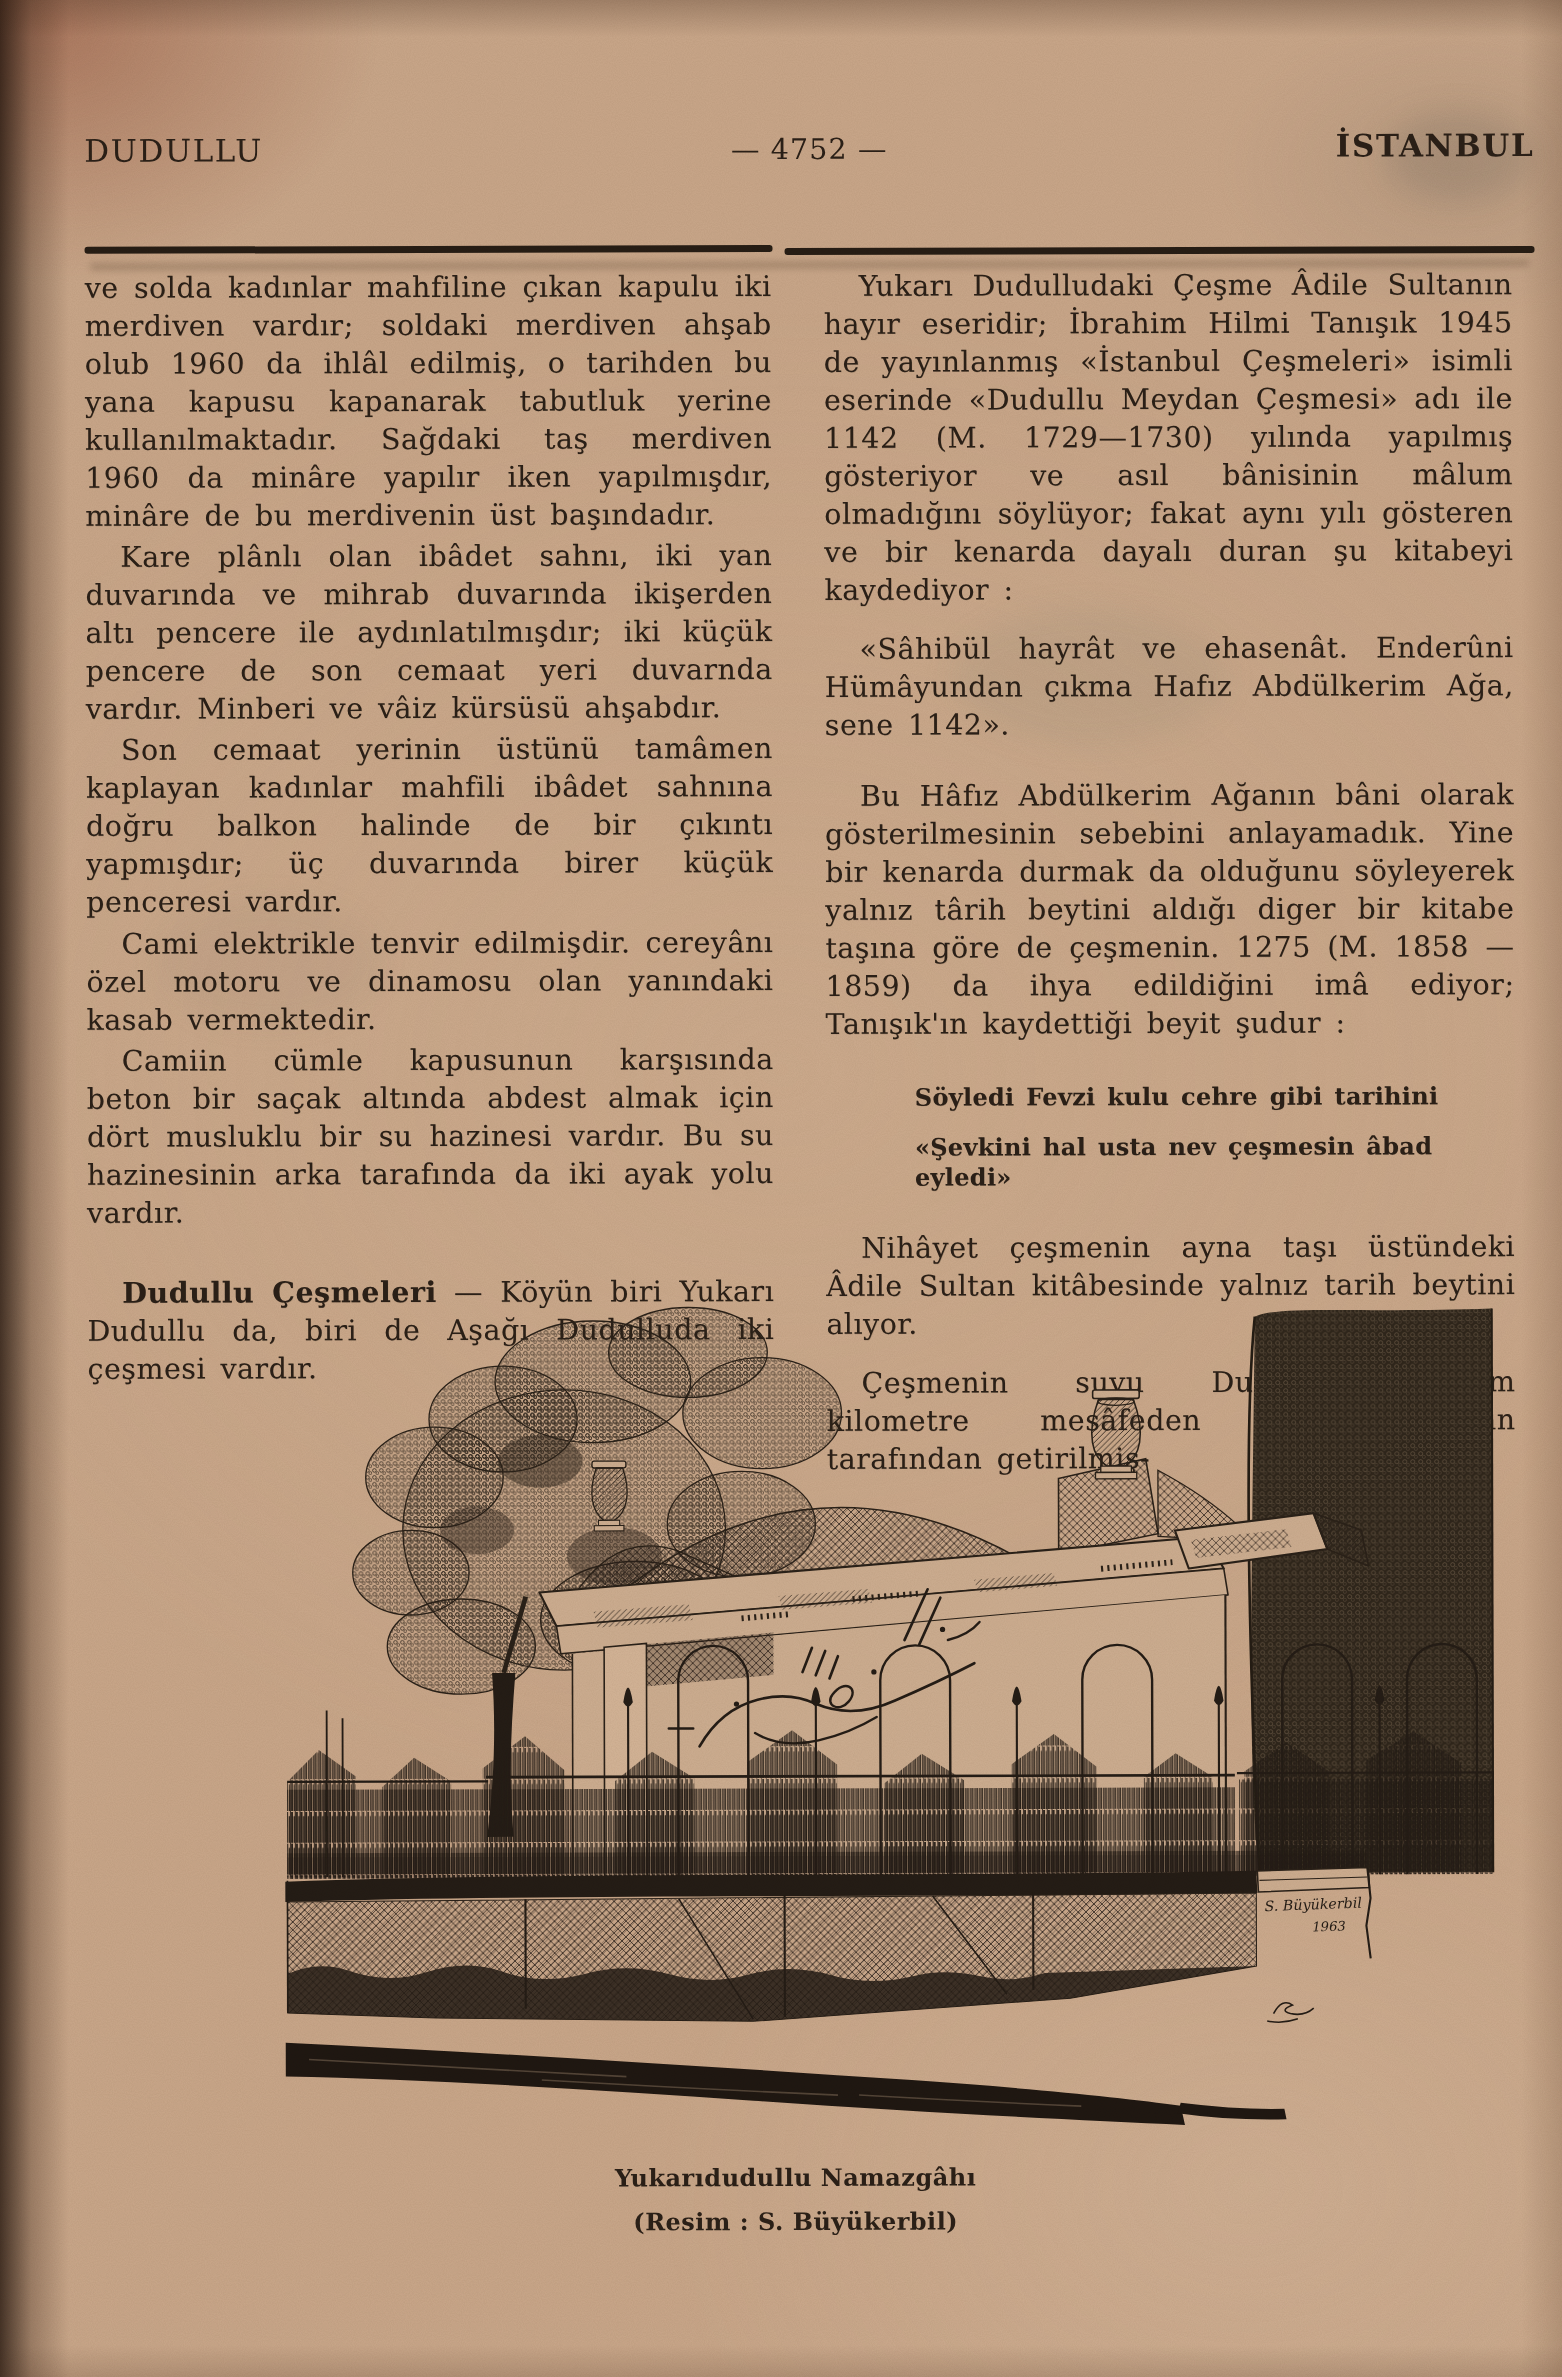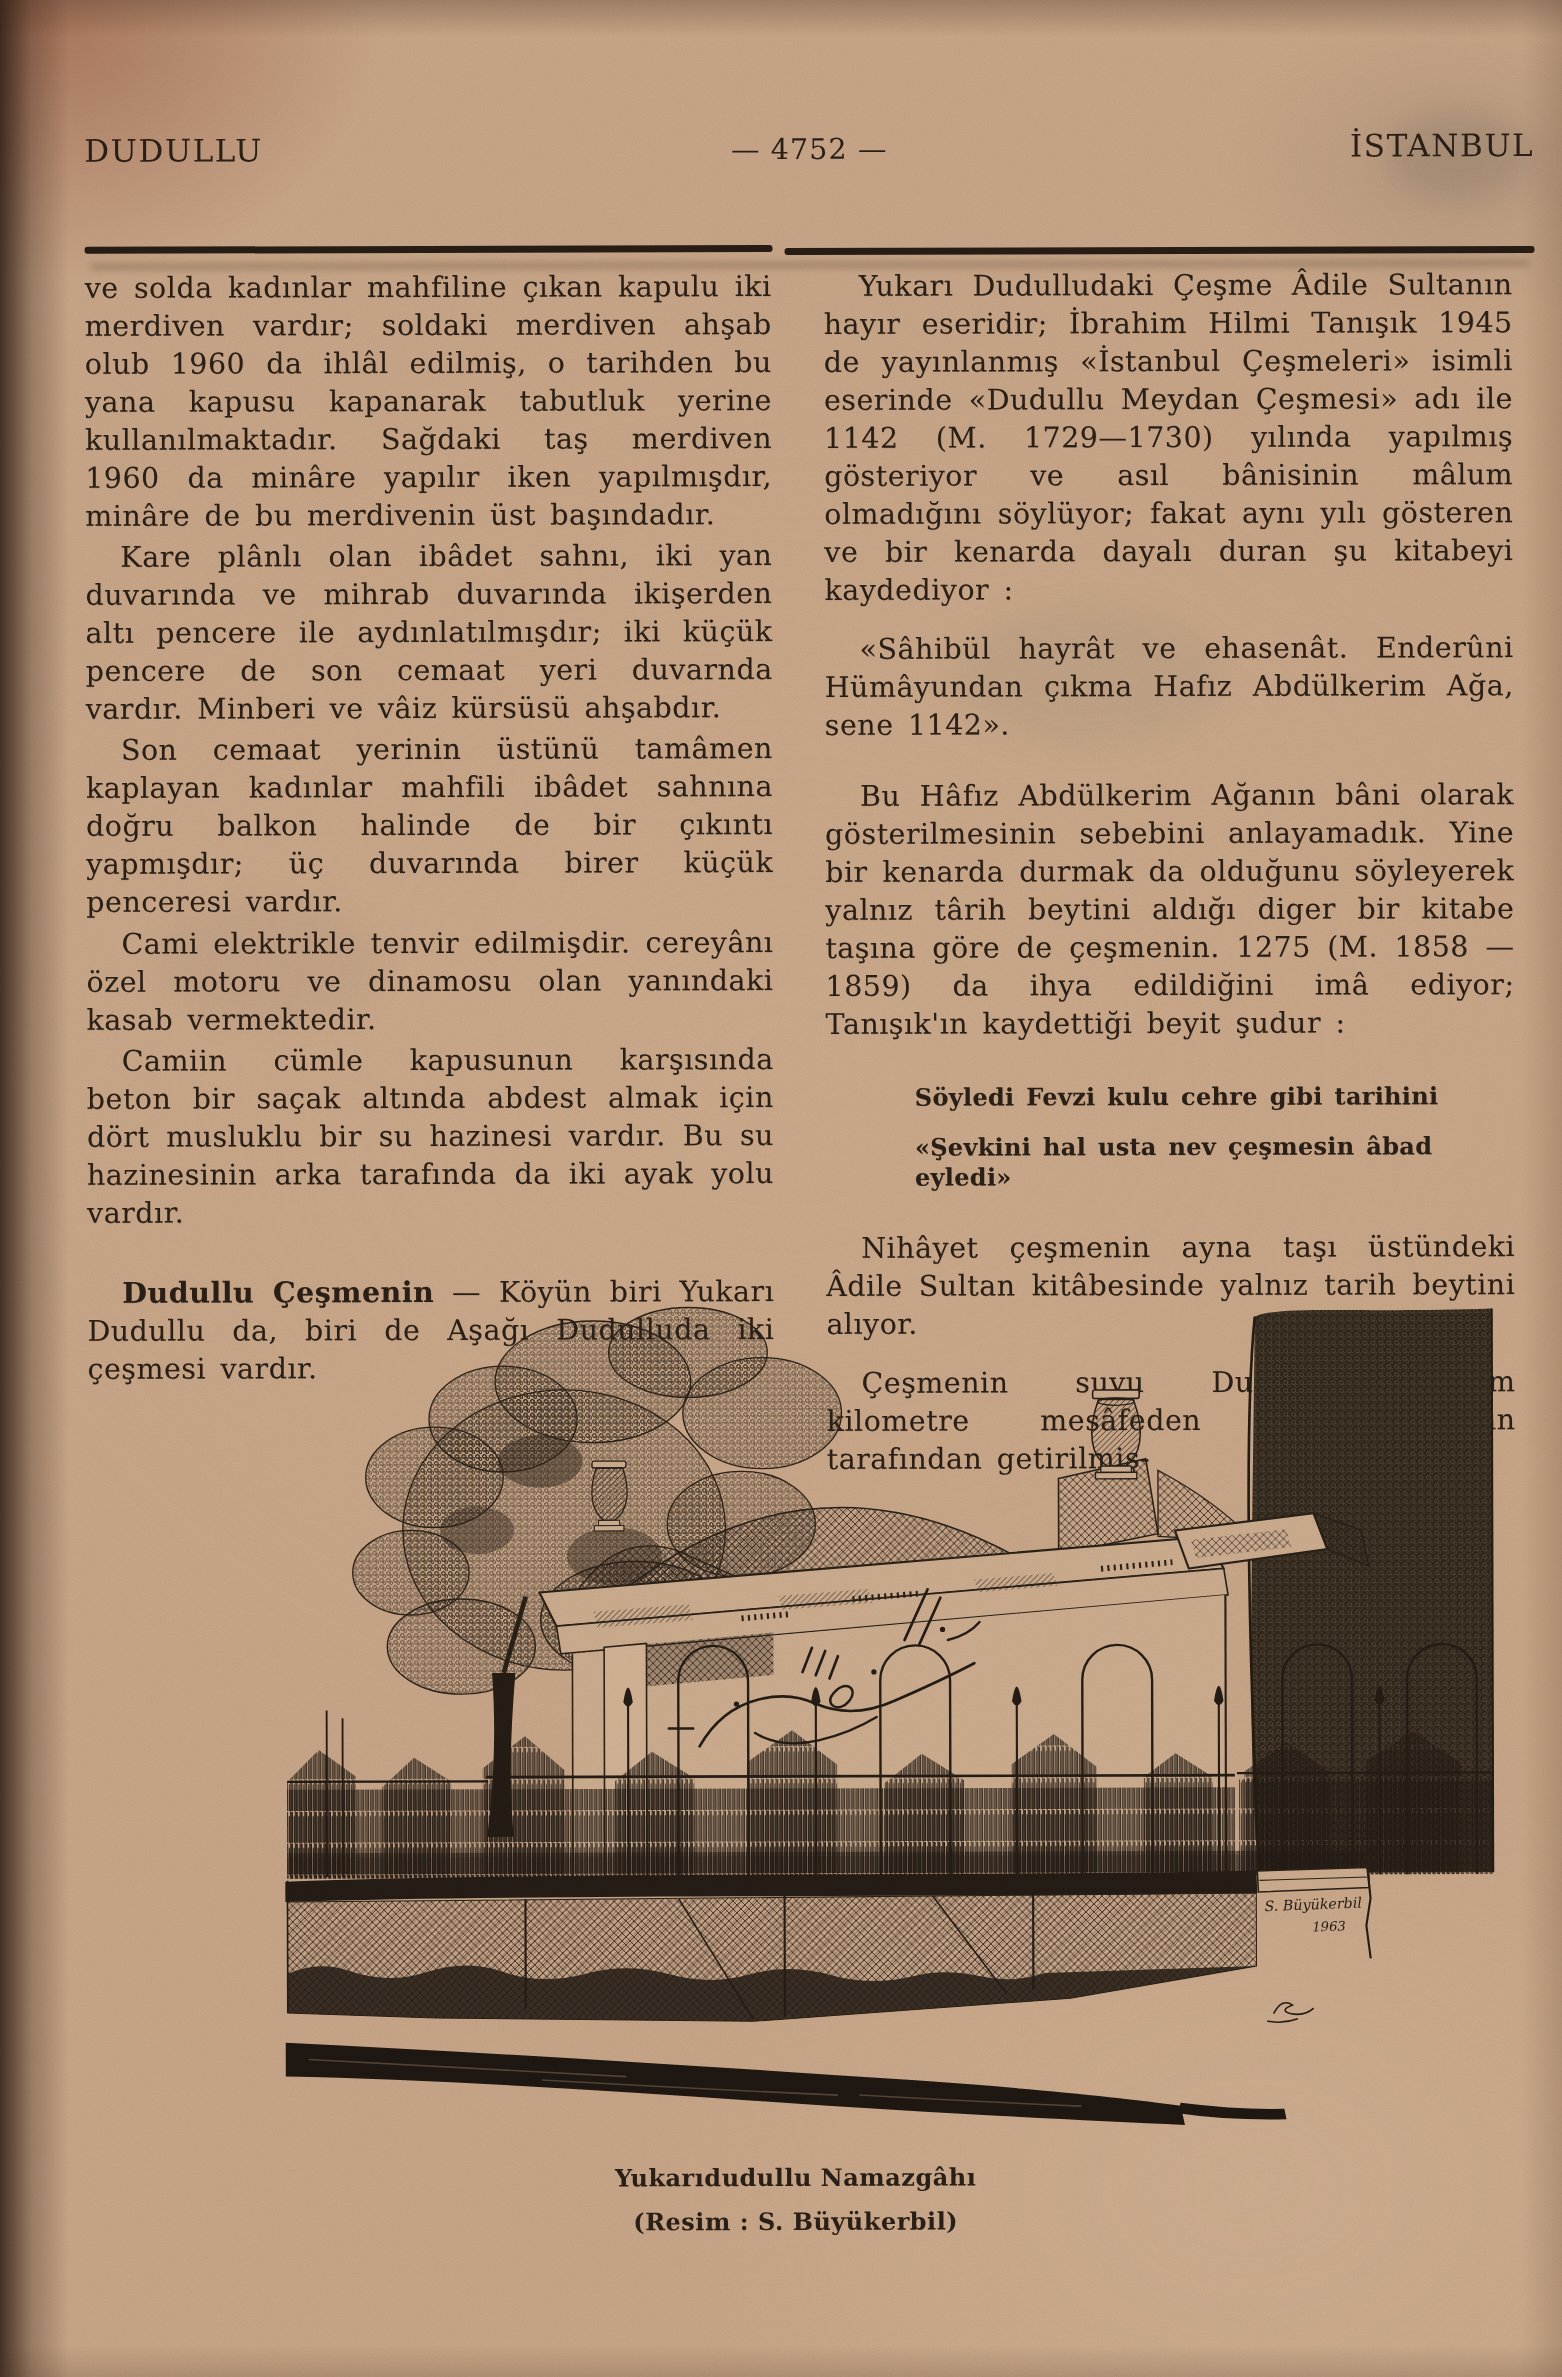--- a/index.html
+++ b/index.html
@@ -25,21 +25,21 @@
   .smudge{position:absolute;border-radius:50%;filter:blur(13.7px);}
   .smudge.a{left:1385px;top:111px;width:148px;height:90px;background:rgba(100,92,82,.18);}
   .smudge.b{left:952px;top:608px;width:275px;height:137px;background:rgba(120,125,108,.10);}
   .smudge.c{left:159px;top:899px;width:222px;height:127px;background:rgba(125,118,100,.08);}
 
   .sheet{position:absolute;inset:0;transform:rotate(-0.15deg);}
 
   .header{position:absolute;left:87px;top:126px;width:1450px;height:49px;}
   .h-left{position:absolute;left:0;top:5.3px;font-weight:normal;font-size:31px;letter-spacing:1.6px;}
   .h-center{position:absolute;left:0;right:0;top:7.4px;text-align:center;font-size:28.5px;letter-spacing:1.1px;}
-  .h-right{position:absolute;right:0;top:3.2px;font-weight:normal;font-size:31px;letter-spacing:1.6px;}
+  .h-right{position:absolute;right:0;top:3.2px;font-weight:bold;font-size:31px;letter-spacing:1.6px;}
 
   .rule-a{position:absolute;left:87px;top:245px;width:688px;height:6.9px;background:#271d14;border-radius:3.2px;}
   .rule-b{position:absolute;left:787px;top:248px;width:750px;height:6.9px;background:#271d14;border-radius:3.2px;}
   .rule-shadow{position:absolute;left:93px;top:262px;width:1438px;height:6.3px;background:#4a3724;opacity:.30;filter:blur(3.7px);}
 
   .col{position:absolute;top:268px;text-align:justify;font-size:28.5px;line-height:38px;
        letter-spacing:0.5px;word-spacing:4.8px;text-shadow:0.3px 0.4px 0 rgba(43,30,20,.22);}
   .col-left{left:87px;width:687px;}
   .col-right{left:826px;width:689px;}
   .col p{margin:0 0 3.2px 0;}
@@ -82,21 +82,21 @@
   <div class="rule-a"></div>
   <div class="rule-b"></div>
   <div class="rule-shadow"></div>
 
   <div class="col col-left">
     <p>ve solda kadınlar mahfiline çıkan kapulu iki merdiven vardır; soldaki merdiven ahşab olub 1960 da ihlâl edilmiş, o tarihden bu yana kapusu kapanarak tabutluk yerine kullanılmaktadır. Sağdaki taş merdiven 1960 da minâre yapılır iken yapılmışdır, minâre de bu merdivenin üst başındadır.</p>
     <p class="indent">Kare plânlı olan ibâdet sahnı, iki yan duvarında ve mihrab duvarında ikişerden altı pencere ile aydınlatılmışdır; iki küçük pencere de son cemaat yeri duvarnda vardır. Minberi ve vâiz kürsüsü ahşabdır.</p>
     <p class="indent">Son cemaat yerinin üstünü tamâmen kaplayan kadınlar mahfili ibâdet sahnına doğru balkon halinde de bir çıkıntı yapmışdır; üç duvarında birer küçük penceresi vardır.</p>
     <p class="indent">Cami elektrikle tenvir edilmişdir. cereyânı özel motoru ve dinamosu olan yanındaki kasab vermektedir.</p>
     <p class="indent">Camiin cümle kapusunun karşısında beton bir saçak altında abdest almak için dört musluklu bir su hazinesi vardır. Bu su hazinesinin arka tarafında da iki ayak yolu vardır.</p>
-    <p class="indent gap-lg"><span class="entry-title">Dudullu Çeşmenin</span> <span>— Köyün biri Yukarı Dudullu da, biri de Aşağı Dudulluda iki çeşmesi vardır.</span></p>
+    <p class="indent gap-lg"><span class="entry-title">Dudullu Çeşmeleri</span> <span>— Köyün biri Yukarı Dudullu da, biri de Aşağı Dudulluda iki çeşmesi vardır.</span></p>
   </div>
 
   <div class="col col-right">
     <p class="indent">Yukarı Dudulludaki Çeşme Âdile Sultanın hayır eseridir; İbrahim Hilmi Tanışık 1945 de yayınlanmış «İstanbul Çeşmeleri» isimli eserinde «Dudullu Meydan Çeşmesi» adı ile 1142 (M. 1729—1730) yılında yapılmış gösteriyor ve asıl bânisinin mâlum olmadığını söylüyor; fakat aynı yılı gösteren ve bir kenarda dayalı duran şu kitabeyi kaydediyor :</p>
     <p class="indent gap-sm">«Sâhibül hayrât ve ehasenât. Enderûni Hümâyundan çıkma Hafız Abdülkerim Ağa, sene 1142».</p>
     <p class="indent gap-md">Bu Hâfız Abdülkerim Ağanın bâni olarak gösterilmesinin sebebini anlayamadık. Yine bir kenarda durmak da olduğunu söyleyerek yalnız târih beytini aldığı diger bir kitabe taşına göre de çeşmenin. 1275 (M. 1858 — 1859) da ihya edildiğini imâ ediyor; Tanışık'ın kaydettiği beyit şudur :</p>
     <div class="verse-block">
       <div class="verse">Söyledi Fevzi kulu cehre gibi tarihini</div>
       <div class="verse">«Şevkini hal usta nev çeşmesin âbad eyledi»</div>
     </div>

